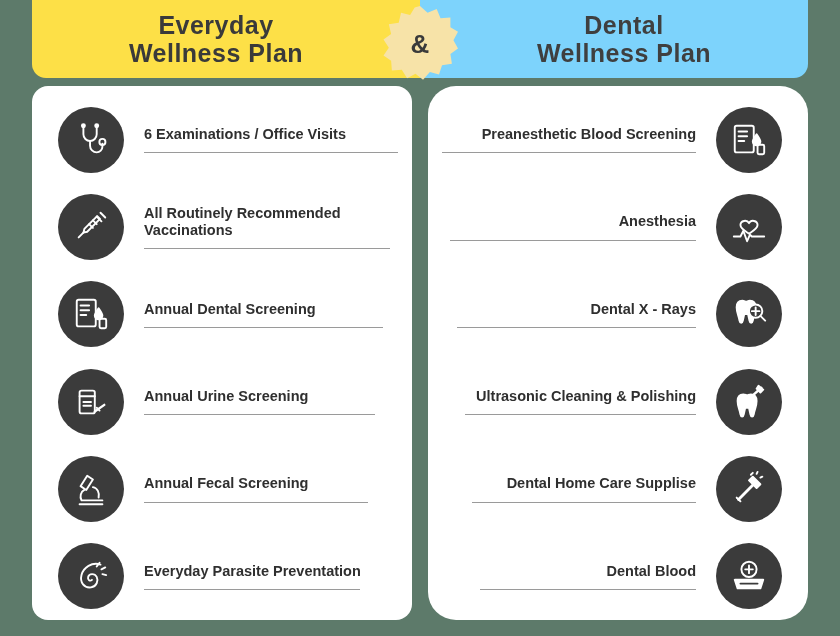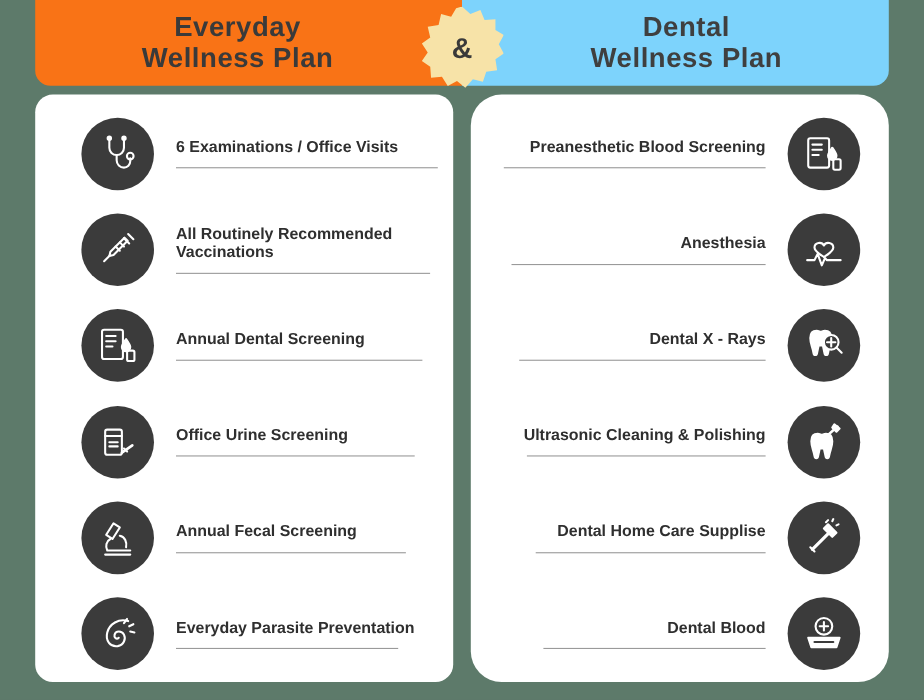--- a/index.html
+++ b/index.html
@@ -25,21 +25,21 @@
   }
   .hdr {
     height: 78px;
     display: flex;
     align-items: center;
     justify-content: center;
     text-align: center;
   }
   .hdr-left {
     width: 388px;
-    background: #f97316;
+    background: #fde047;
     border-bottom-left-radius: 14px;
     border-bottom-right-radius: 0;
     padding-right: 20px;
   }
   .hdr-right {
     width: 388px;
     background: #7dd3fc;
     border-bottom-right-radius: 14px;
     padding-left: 20px;
   }
@@ -92,21 +92,20 @@
   .panel-left  { left: 32px;  width: 380px; }
   .panel-right { left: 428px; width: 380px; border-radius: 28px; }
 
   .rows {
     position: absolute;
     inset: 0;
     display: flex;
     flex-direction: column;
     justify-content: flex-start;
     padding: 10px 0 0 0;
-    margin-left: 16px;
   }
   .row {
     height: 89px;
     display: flex;
     align-items: center;
   }
   .row-left { padding-left: 26px; padding-right: 10px; }
   .row-right { padding-right: 26px; padding-left: 10px; flex-direction: row-reverse; }
 
   .badge {
@@ -235,21 +234,21 @@
         <div class="badge">
           <svg width="38" height="38" viewBox="0 0 40 40" fill="none" stroke="#fff" stroke-width="2" stroke-linecap="round" stroke-linejoin="round">
             <rect x="8" y="8" width="16" height="24" rx="2"></rect>
             <path d="M8 14h16"></path>
             <path d="M12 20h8M12 24h8"></path>
             <path d="M24 30l10-7" stroke-width="2.5"></path>
             <path d="M26 26l3 3"></path>
           </svg>
         </div>
         <div class="label-wrap">
-          <div class="label">Office Urine Screening</div>
+          <div class="label">Annual Urine Screening</div>
           <div class="rule w4"></div>
         </div>
       </div>
 
       <div class="row row-left">
         <div class="badge">
           <svg width="38" height="38" viewBox="0 0 40 40" fill="none" stroke="#fff" stroke-width="2" stroke-linecap="round" stroke-linejoin="round">
             <path d="M16 6l6 4-7 11-6-4z"></path>
             <path d="M13 21c-4 2-5 7-3 11h22"></path>
             <path d="M22 18c5 1 7 6 6 11"></path>

